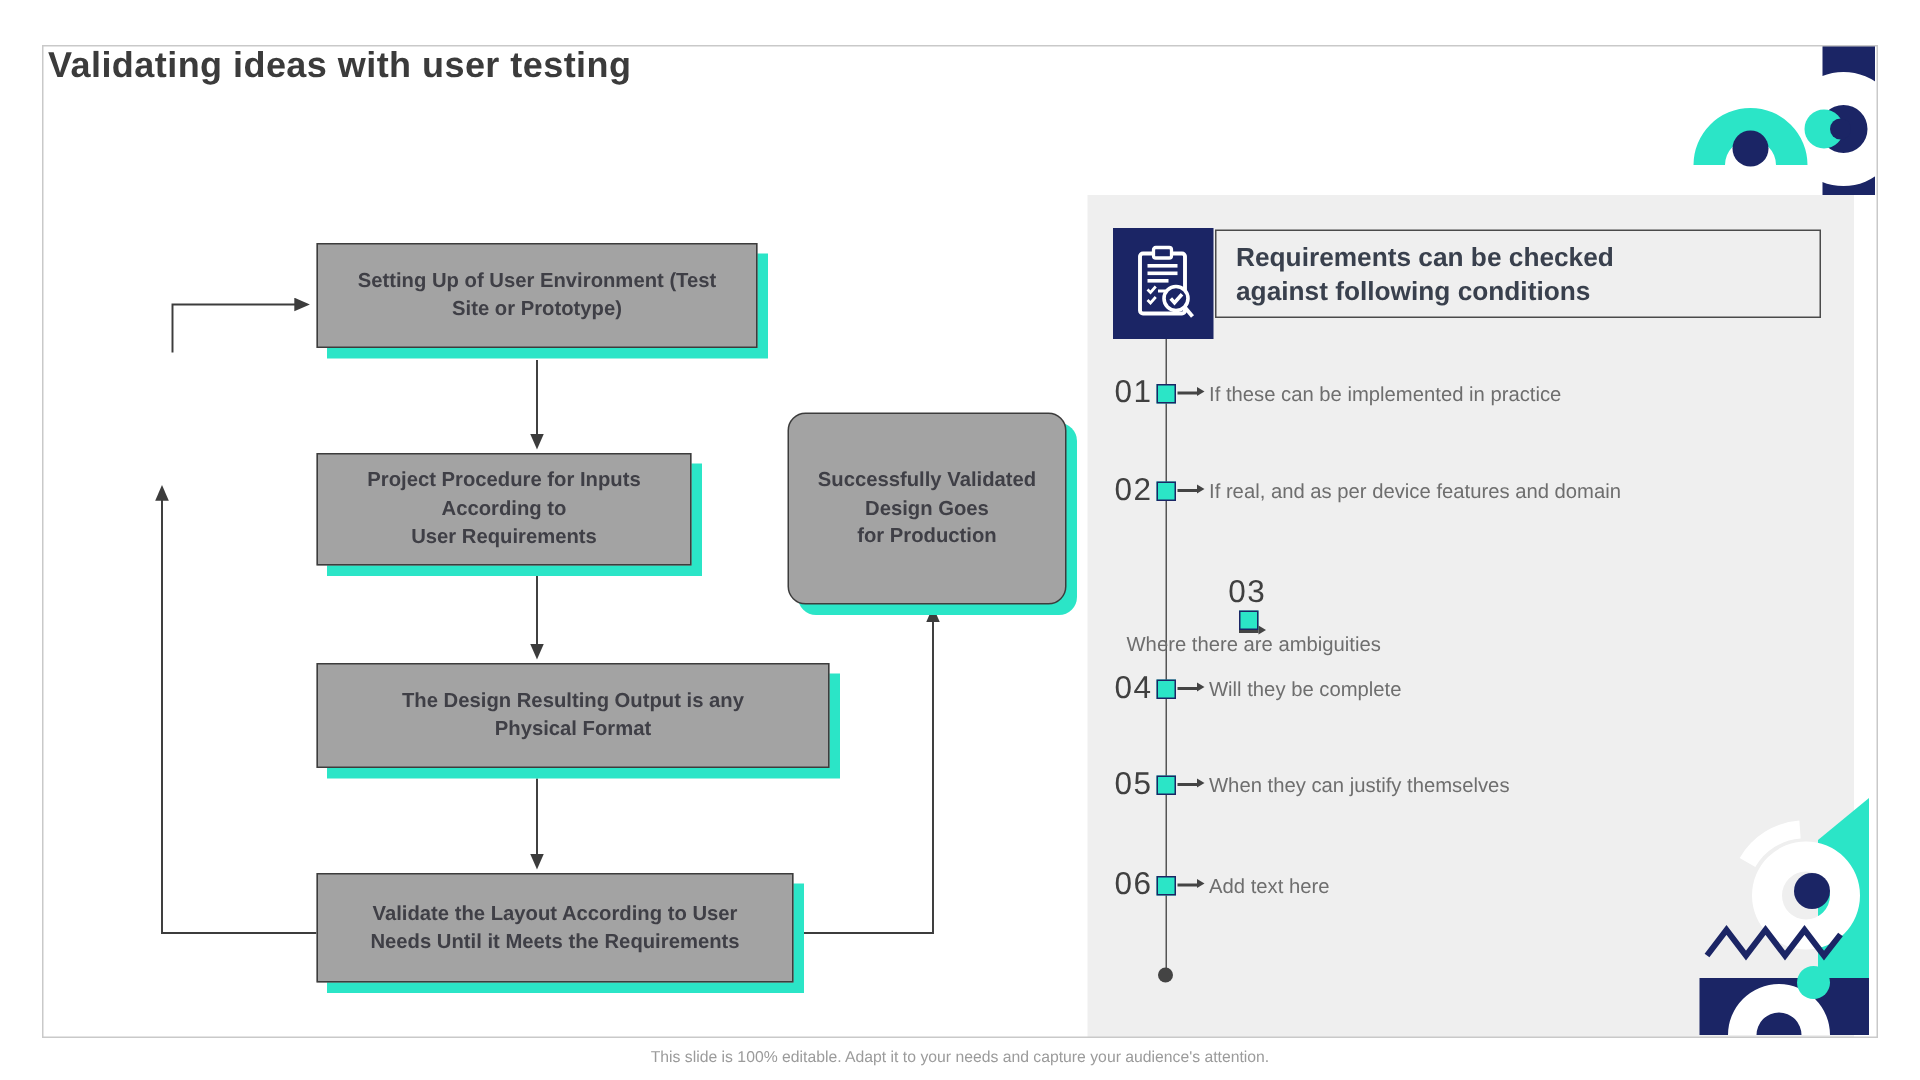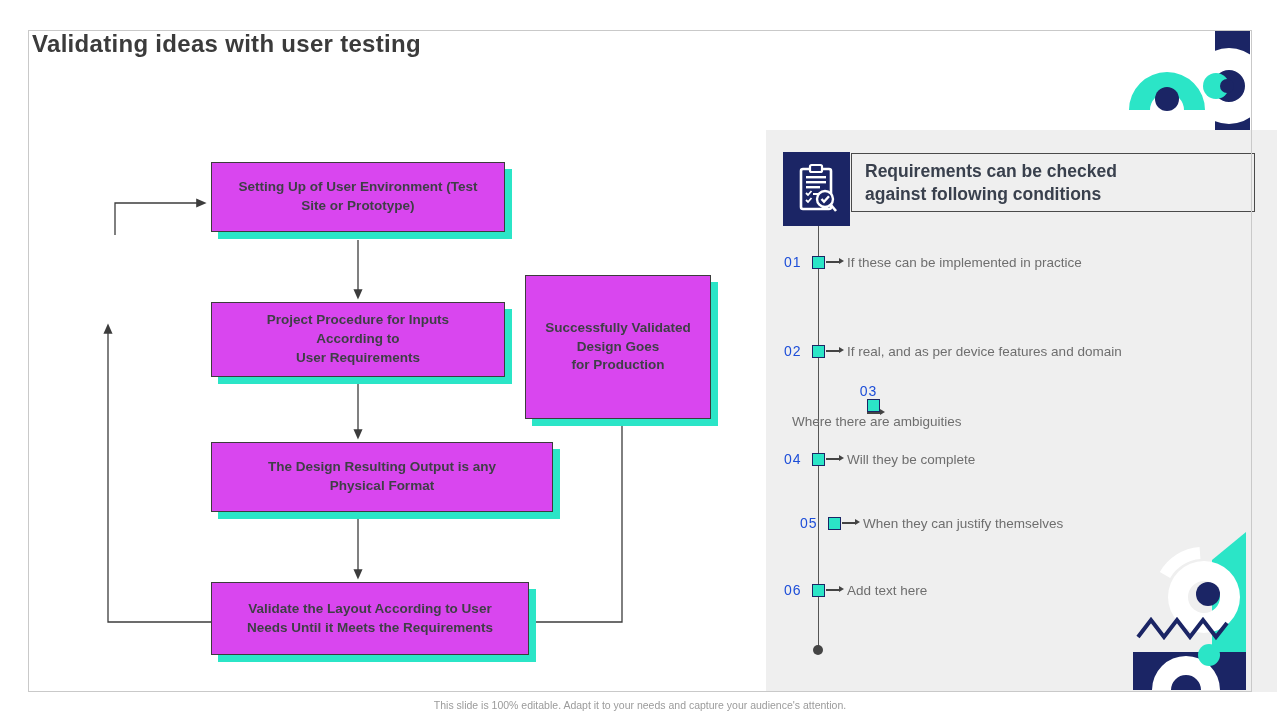--- a/index.html
+++ b/index.html
@@ -15,52 +15,52 @@
 
   .title{position:absolute;left:32px;top:30px;font-size:24px;font-weight:700;
     color:#3b3b3b;letter-spacing:.3px;z-index:6;}
   .subtitle{position:absolute;left:33px;top:85px;width:900px;font-size:11.5px;
     color:#8c8c8c;word-spacing:2.5px;z-index:6;}
   .footer{position:absolute;left:0;top:699px;width:100%;text-align:center;
     font-size:10.5px;color:#9b9b9b;z-index:6;}
 
   
   .connectors{position:absolute;left:0;top:0;z-index:1;pointer-events:none;}
-  .fbox{position:absolute;background:#d946ef;border:1px solid var(--line);
+  .fbox{position:absolute;background:#a3a3a3;border:1px solid var(--line);
     box-shadow:7px 7px 0 0 var(--teal);display:flex;align-items:center;justify-content:center;
     text-align:center;font-weight:700;font-size:13.5px;line-height:1.4;color:var(--boxtext);
     white-space:pre-line;z-index:2;padding:4px;}
   .fbox.setting{left:211px;top:162px;width:294px;height:70px;}
   .fbox.product{left:35px;top:235px;width:155px;height:79px;}
-  .fbox.procedure{left:211px;top:302px;width:294px;height:75px;}
-  .fbox.validated{left:525px;top:275px;width:186px;height:144px;}
+  .fbox.procedure{left:211px;top:302px;width:250px;height:75px;}
+  .fbox.validated{left:525px;top:275px;width:186px;height:128px;border-radius:12px;}
   .fbox.output{left:211px;top:442px;width:342px;height:70px;}
   .fbox.validate{left:211px;top:582px;width:318px;height:73px;}
 
   
-  .panel{position:absolute;left:766px;top:130px;width:511px;height:562px;
+  .panel{position:absolute;left:725px;top:130px;width:511px;height:562px;
     background:var(--panel);z-index:0;}
   .panel-icon{position:absolute;left:17px;top:22px;width:67px;height:74px;
     background:var(--navy);display:flex;align-items:center;justify-content:center;}
   .panel-headbox{position:absolute;left:85px;top:23px;width:404px;height:59px;
     border:1px solid #4a4a4a;display:flex;align-items:center;padding-left:13px;}
   .panel-headbox span{font-size:17.5px;font-weight:700;color:#39404d;
     line-height:1.3;white-space:pre-line;}
   .tline{position:absolute;left:52px;top:96px;width:1px;height:424px;background:#555;}
   .tdot{position:absolute;left:47px;top:515px;width:10px;height:10px;border-radius:50%;background:#444;}
 
   .p-item{position:absolute;left:18px;height:20px;display:flex;align-items:center;}
-  .p-num{width:26px;font-size:14px;color:#1d4ed8;letter-spacing:1px;}
+  .p-num{width:26px;font-size:21px;color:#404040;letter-spacing:1px;}
   .p-square{width:13px;height:13px;background:var(--teal);border:1px solid var(--navy);
     margin-left:2px;flex:none;}
   .p-arrow{width:13px;height:1.5px;background:#444;position:relative;margin-left:1px;flex:none;}
   .p-arrow::after{content:'';position:absolute;right:-5px;top:-3px;
     border-left:5px solid #444;border-top:3.5px solid transparent;border-bottom:3.5px solid transparent;}
   .p-text{margin-left:8px;font-size:13.5px;color:var(--gray);white-space:nowrap;}
-  .i0{top:122px;} .i1{top:187px;margin-top:24px;} .i2{top:253px;flex-direction:column;} .i3{top:319px;} .i4{top:383px;margin-left:16px;} .i5{top:450px;}
+  .i0{top:122px;} .i1{top:187px;} .i2{top:253px;flex-direction:column;} .i3{top:319px;} .i4{top:383px;} .i5{top:450px;}
 
   .decor{position:absolute;left:0;top:0;z-index:4;pointer-events:none;}
 </style>
 </head>
 <body>
 
 <div class="slide">
 
   <div class="panel">
     <div class="panel-icon">

